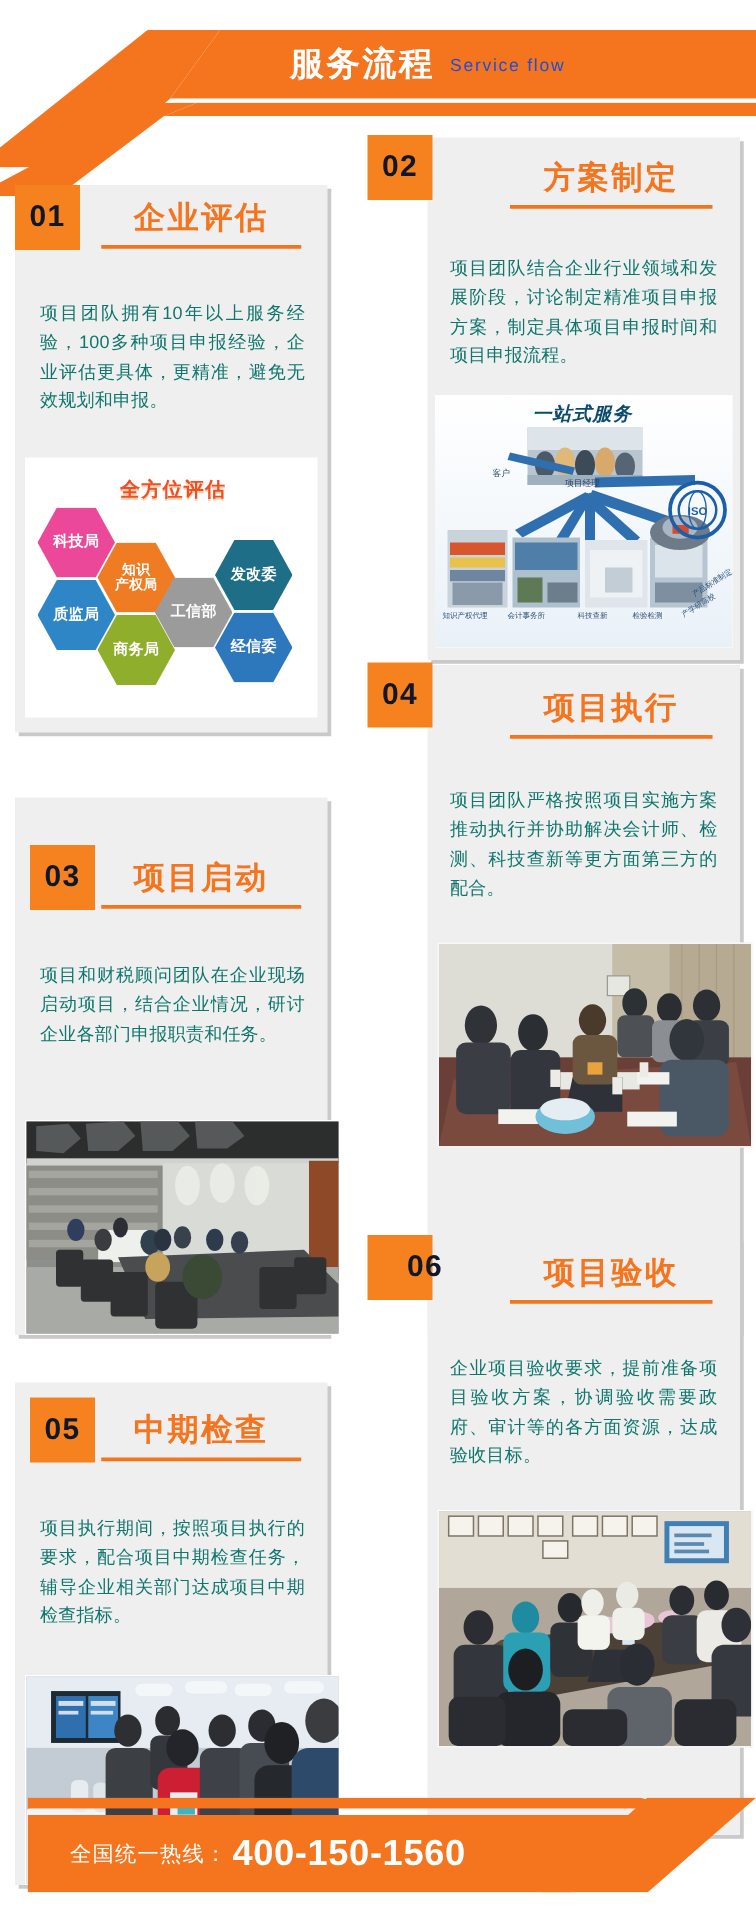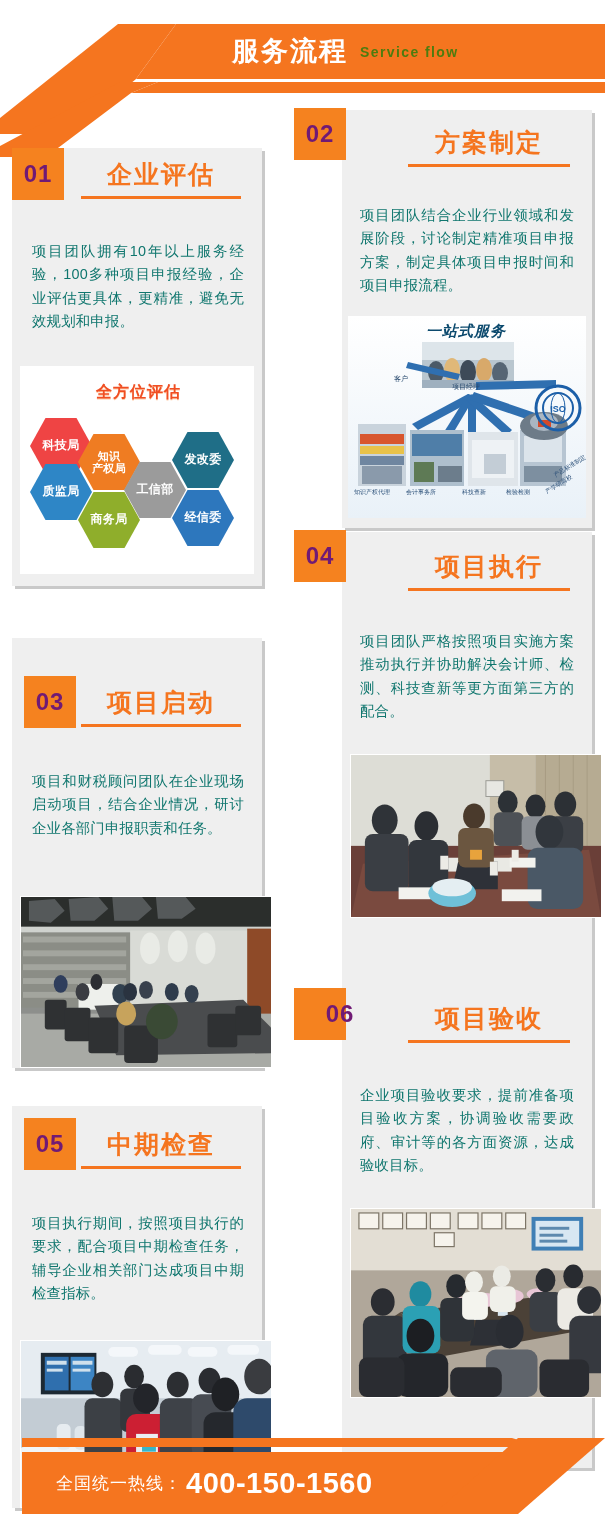--- a/index.html
+++ b/index.html
@@ -36,34 +36,34 @@
   .header-title-wrap {
     position:absolute; left:0; top:24px; width:605px; height:55px;
     display:flex; align-items:center; justify-content:flex-start;
     padding-left:232px;
   }
   .header-title {
     color:#ffffff; font-size:27px; font-weight:bold; letter-spacing:2px;
     line-height:1; white-space:nowrap;
   }
   .header-sub {
-    color:#4d7c0f; font-size:14px; letter-spacing:1.4px;
-    margin-left:12px; white-space:nowrap; font-weight:700;
+    color:#1d4ed8; font-size:14px; letter-spacing:1.4px;
+    margin-left:12px; white-space:nowrap; font-weight:400;
   }
 
   
   .grid { position:absolute; left:0; top:100px; width:605px; height:1320px; }
 
   .card { position:absolute; background:#efefef;
           box-shadow:3px 3px 0 0 #c9c9c9; }
   .card-inner { position:relative; width:100%; height:100%; }
 
   .badge {
     position:absolute; width:52px; height:52px; background:#F5821F;
-    color:#701a75; font-size:24px; font-weight:bold;
+    color:#0f172a; font-size:24px; font-weight:bold;
     display:flex; align-items:center; justify-content:center;
     letter-spacing:1px; z-index:5;
   }
 
   .card-title {
     color:#F5751F; font-weight:bold; font-size:25px; letter-spacing:2px;
     text-align:center; white-space:nowrap; line-height:1;
   }
   .title-rule { height:3px; background:#F5751F; margin:9px auto 0; }
 
@@ -148,21 +148,21 @@
     <div class="card-inner">
       <div class="badge" style="left:0px; top:0px;">01</div>
       <div style="position:absolute; left:56px; top:14px; width:186px;">
         <div class="card-title">企业评估</div>
         <div class="title-rule" style="width:160px;"></div>
       </div>
       <div class="card-body" style="position:absolute; left:20px; top:92px; width:212px;">项目团队拥有10年以上服务经验，100多种项目申报经验，企业评估更具体，更精准，避免无效规划和申报。</div>
 
       <div class="hexwrap" style="left:8px; top:218px; width:234px; height:208px;">
         <div class="hex-title" style="left:76px; top:16px;">全方位评估</div>
-        <div class="hex" style="left:10px;  top:40px;  background:#ef4444;margin-top:12px;">科技局</div>
+        <div class="hex" style="left:10px;  top:40px;  background:#ec4899;">科技局</div>
         <div class="hex" style="left:58px;  top:68px;  background:#ef7c22; font-size:11px;">知识<br>产权局</div>
         <div class="hex" style="left:152px; top:66px;  background:#1f6e87;">发改委</div>
         <div class="hex" style="left:10px;  top:98px;  background:#2e86c6;">质监局</div>
         <div class="hex" style="left:104px; top:96px;  background:#9b9b9b;">工信部</div>
         <div class="hex" style="left:58px;  top:126px; background:#8fae2b;">商务局</div>
         <div class="hex" style="left:152px; top:124px; background:#2d77bd;">经信委</div>
       </div>
     </div>
   </div>
 

